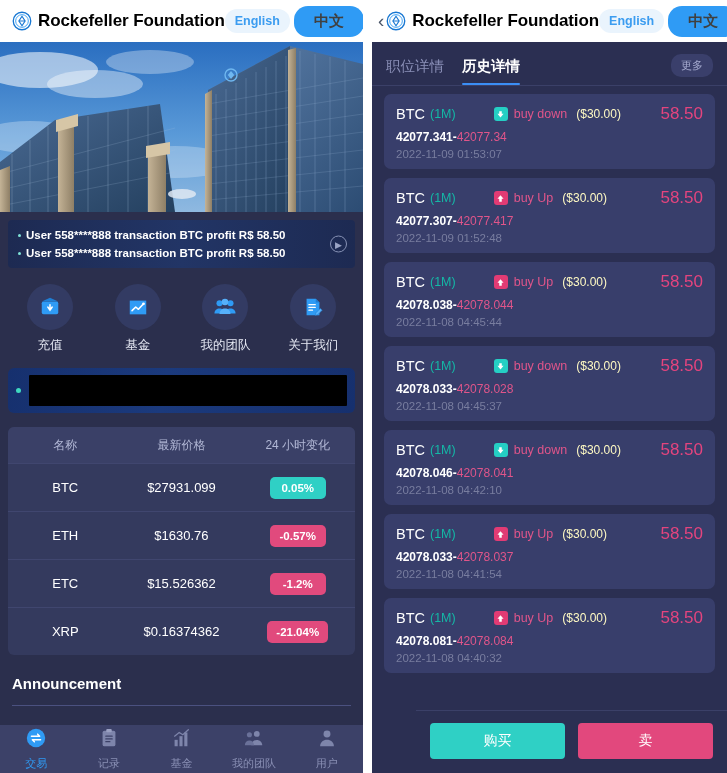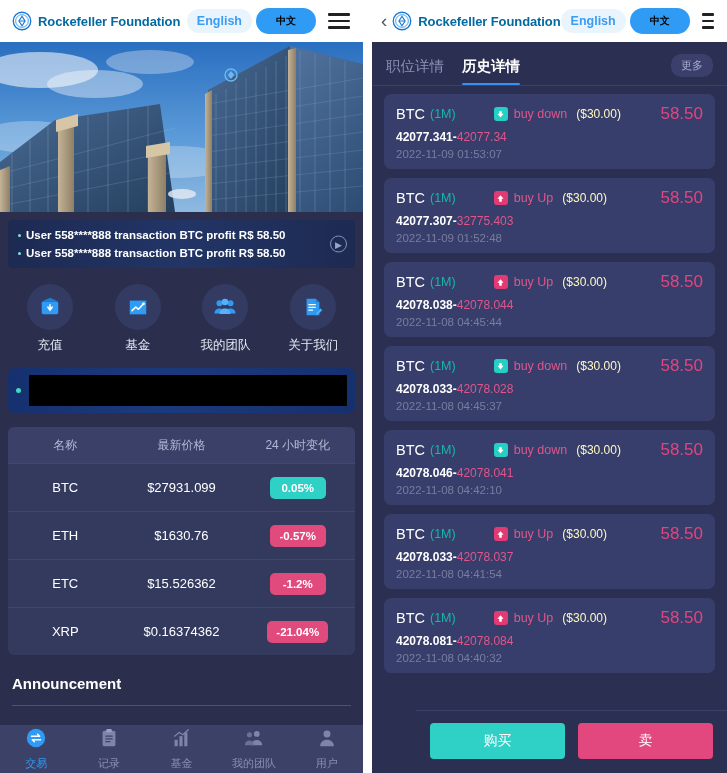--- a/index.html
+++ b/index.html
@@ -21,31 +21,31 @@
   }
   .topbar {
     height: 42px; background: #ffffff;
     display: flex; align-items: center;
     padding: 0 10px 0 12px;
     flex-shrink: 0;
   }
   .brand { display: flex; align-items: center; gap: 6px; }
   .brand-logo { width: 20px; height: 20px; flex-shrink:0; }
   .brand-name {
-    font-size: 13px; font-weight: 700; color: #0369a1;
+    font-size: 17px; font-weight: 700; color: #000000;
     letter-spacing: -0.1px; white-space: nowrap;
   }
   .lang-group { display: flex; align-items: center; margin-left: auto; gap: 0; }
   .lang-en {
     font-size: 12.5px; font-weight: 700; color: #3b9cf0;
     padding: 5px 10px; border-radius: 14px; background: #eaf4fd;
     cursor: pointer; white-space: nowrap;
   }
   .lang-zh {
-    font-size: 10px; font-weight: 700; color: #000000;
+    font-size: 15px; font-weight: 700; color: #404040;
     background: #2f9bf5; border-radius: 14px;
     padding: 6px 20px; cursor: pointer; margin-left: 4px;
     white-space: nowrap;
   }
   .hamburger { margin-left: 12px; margin-right: 3px; width: 22px; cursor: pointer; display:flex; flex-direction:column; gap:4px; }
   .hamburger span { display:block; height: 2.6px; background: #222; border-radius: 1px; }
 
   .hero { position: relative; height: 170px; flex-shrink: 0; overflow: hidden; }
   .hero svg { display:block; width: 100%; height: 100%; }
 
@@ -547,21 +547,21 @@
               <svg width="9" height="9" viewBox="0 0 10 10">
                   <path d="M5 1.4 L8.4 5.4 H6.4 V8.6 H3.6 V5.4 H1.6 Z" fill="#ffffff"></path>
                 </svg>
             </span>
             <span class="dir-text">buy Up</span>
             <span class="dir-amt">($30.00)</span>
           </span>
           <span class="hist-profit">58.50</span>
         </div>
         <div class="hist-prices">
-          <span class="price-open">42077.307-</span><span class="price-close">32775.403</span>
+          <span class="price-open">42077.307-</span><span class="price-close">42077.417</span>
         </div>
         <div class="hist-time">2022-11-09 01:52:48</div>
       </div>
 
       <div class="hist-card">
         <div class="hist-top">
           <span class="hist-sym">BTC</span>
           <span class="hist-per">(1M)</span>
           <span class="hist-mid">
             <span class="dir-icon up">

